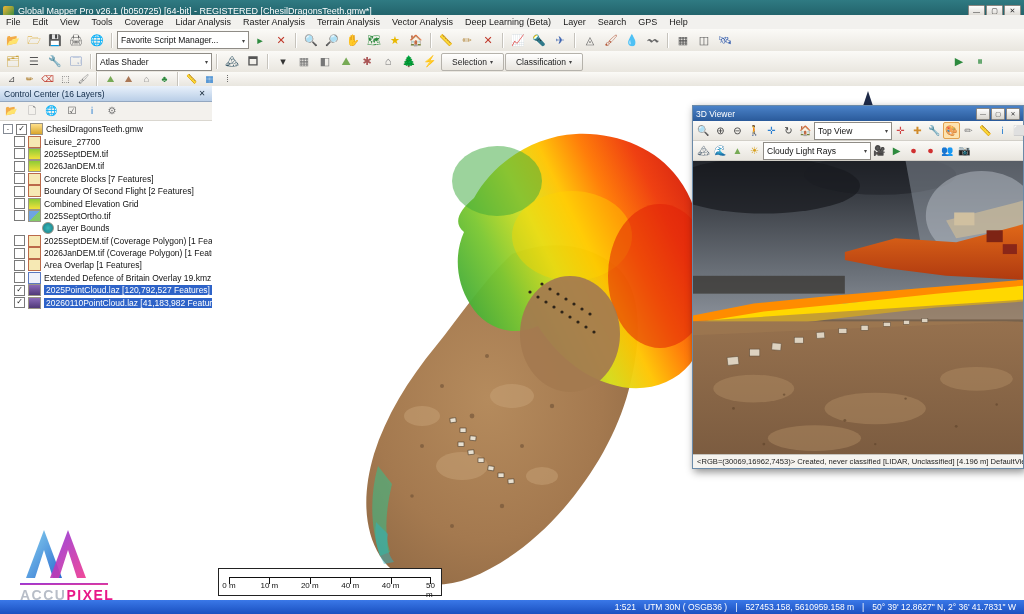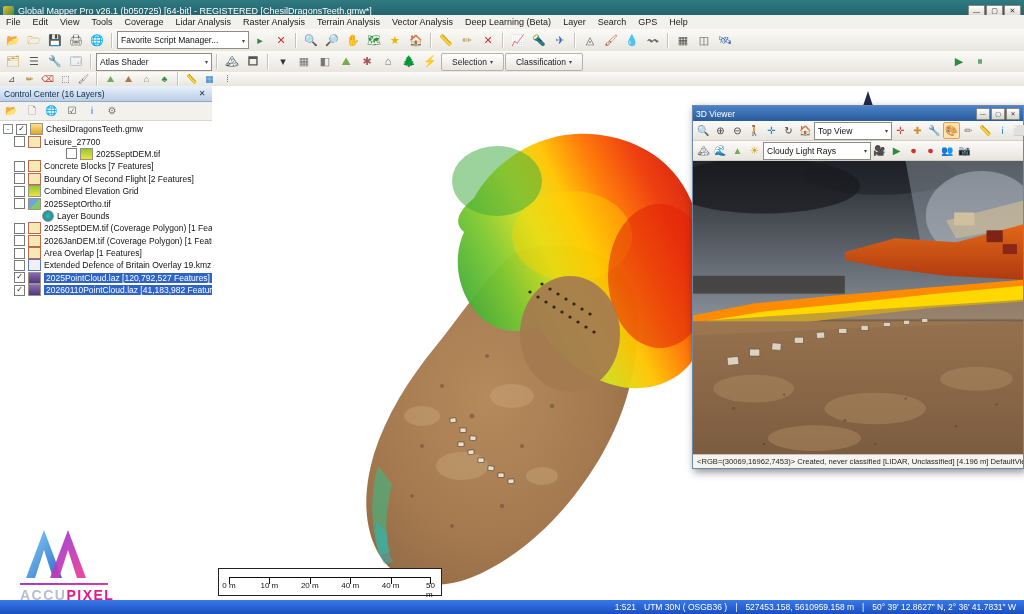--- a/index.html
+++ b/index.html
@@ -248,24 +248,29 @@
         <span class="expander">-</span>
         <span class="checkbox">✓</span>
         <span class="layer-icon li-workspace"></span>
         <span class="tree-label">ChesilDragonsTeeth.gmw</span>
       </div>
       <div class="tree-row" style="padding-left: 14px;">
         <span class="checkbox"></span>
         <span class="layer-icon li-vector"></span>
         <span class="tree-label">Leisure_27700</span>
       </div>
-      <div class="tree-row" style="padding-left: 30px; margin-left: 36px;">
+      <div class="tree-row" style="padding-left: 14px;">
         <span class="checkbox"></span>
         <span class="layer-icon li-dem"></span>
         <span class="tree-label">2025SeptDEM.tif</span>
+      </div>
+      <div class="tree-row" style="padding-left: 14px;">
+        <span class="checkbox"></span>
+        <span class="layer-icon li-dem"></span>
+        <span class="tree-label">2026JanDEM.tif</span>
       </div>
       <div class="tree-row" style="padding-left: 14px;">
         <span class="checkbox"></span>
         <span class="layer-icon li-vector"></span>
         <span class="tree-label">Concrete Blocks [7 Features]</span>
       </div>
       <div class="tree-row" style="padding-left: 14px;">
         <span class="checkbox"></span>
         <span class="layer-icon li-vector"></span>
         <span class="tree-label">Boundary Of Second Flight [2 Features]</span>

